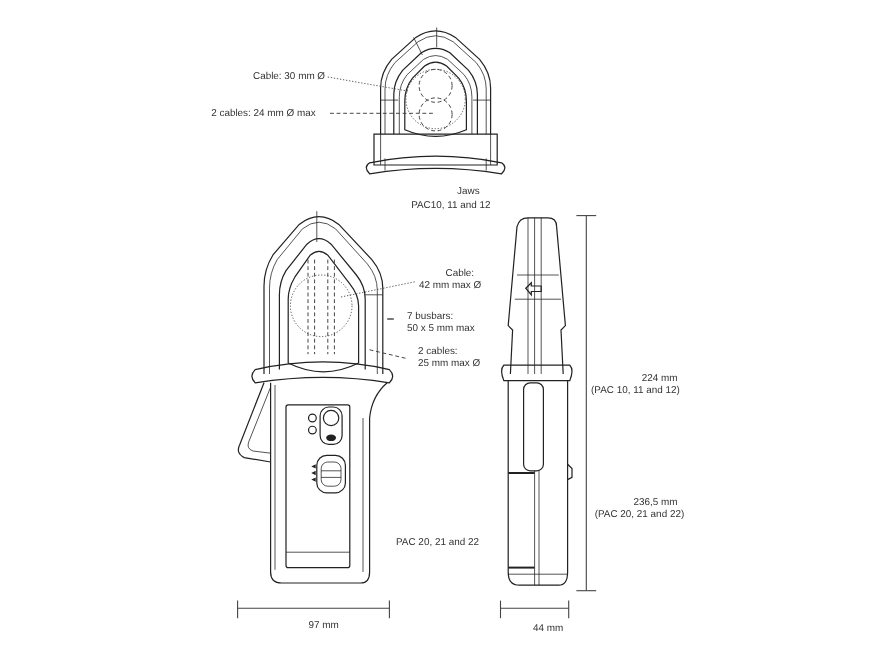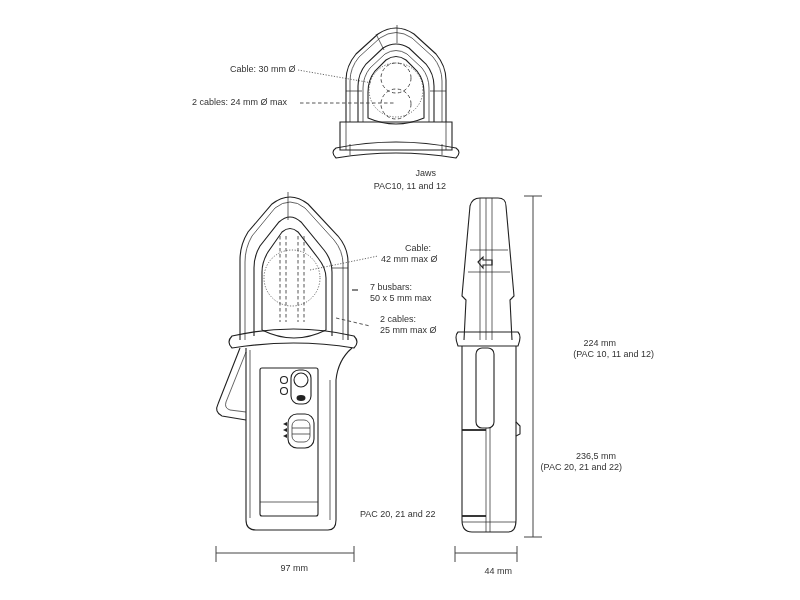--- a/index.html
+++ b/index.html
@@ -138,21 +138,21 @@
 <div class="lbl" style="left:192px; top:97px;">2 cables: 24 mm Ø max</div>
 <div class="lbl ctr" style="left:356px; top:168px; width:80px;">Jaws</div>
 <div class="lbl ctr" style="left:346px; top:181px; width:100px;">PAC10, 11 and 12</div>
 
 <div class="lbl" style="left:381px; top:243px;margin-left:24px;">Cable:</div>
 <div class="lbl" style="left:381px; top:254px;">42 mm max Ø</div>
 <div class="lbl" style="left:370px; top:282px;">7 busbars:</div>
 <div class="lbl" style="left:370px; top:293px;">50 x 5 mm max</div>
 <div class="lbl" style="left:380px; top:314px;">2 cables:</div>
 <div class="lbl" style="left:380px; top:325px;">25 mm max Ø</div>
-<div class="lbl" style="left:360px; top:509px;">PAC 20, 21 and 22</div>
+<div class="lbl" style="left:360px; top:487px;">PAC 20, 21 and 22</div>
 
 <div class="lbl ctr" style="left:258px; top:563px; width:50px;">97 mm</div>
 <div class="lbl ctr" style="left:462px; top:566px; width:50px;">44 mm</div>
 
 <div class="lbl ctr" style="left:536px; top:338px; width:80px;">224 mm</div>
-<div class="lbl ctr" style="left:564px; top:349px; width:90px;">(PAC 10, 11 and 12)</div>
+<div class="lbl ctr" style="left:528px; top:349px; width:90px;">(PAC 10, 11 and 12)</div>
 <div class="lbl ctr" style="left:536px; top:451px; width:80px;">236,5 mm</div>
 <div class="lbl ctr" style="left:532px; top:462px; width:90px;">(PAC 20, 21 and 22)</div>
 
 </body></html>

